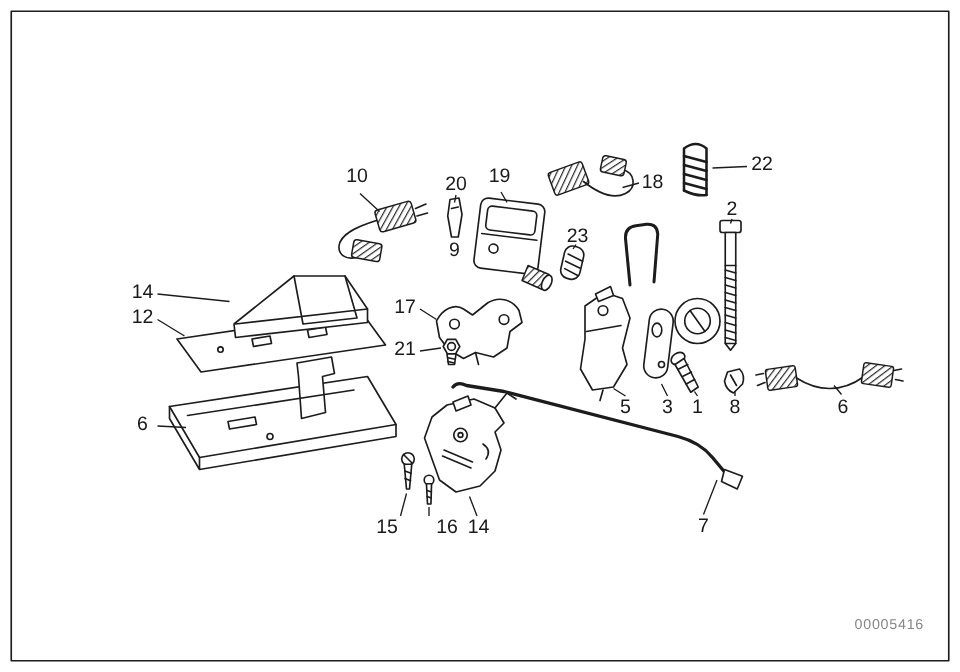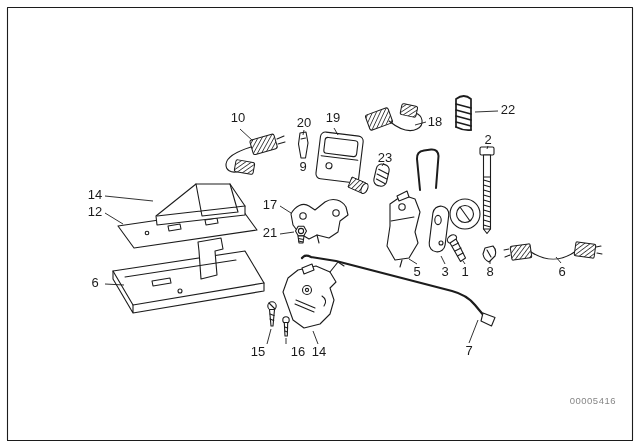--- a/index.html
+++ b/index.html
@@ -1,21 +1,21 @@
 <!DOCTYPE html>
 <html><head>
 <meta charset="utf-8">
 <style>
   html,body{margin:0;padding:0;background:#ddd;}
   .canvas{position:relative;width:640px;height:448px;background:#ffffff;
           font-family:"Liberation Sans", sans-serif;overflow:hidden;}
   svg.diagram{position:absolute;left:0;top:0;}
   .part-label{position:absolute;transform:translate(-50%,-50%);
               font-size:13px;color:#1a1a1a;line-height:1;white-space:nowrap;}
-  .drawing-number{position:absolute;right:24px;bottom:42px;
+  .drawing-number{position:absolute;right:24px;bottom:26px;
                   font-size:9.5px;color:#868686;letter-spacing:.5px;}
   svg .ln{stroke:#1c1c1c;stroke-width:1.1;fill:none;stroke-linecap:round;stroke-linejoin:round;}
   svg .fw{stroke:#1c1c1c;stroke-width:1.1;fill:#fff;stroke-linejoin:round;}
   svg .fh{stroke:#1c1c1c;stroke-width:1;fill:url(#hatch);stroke-linejoin:round;}
   svg .leader{stroke:#1c1c1c;stroke-width:.9;fill:none;}
 </style>
 </head>
 <body>
 
 <div class="canvas">

